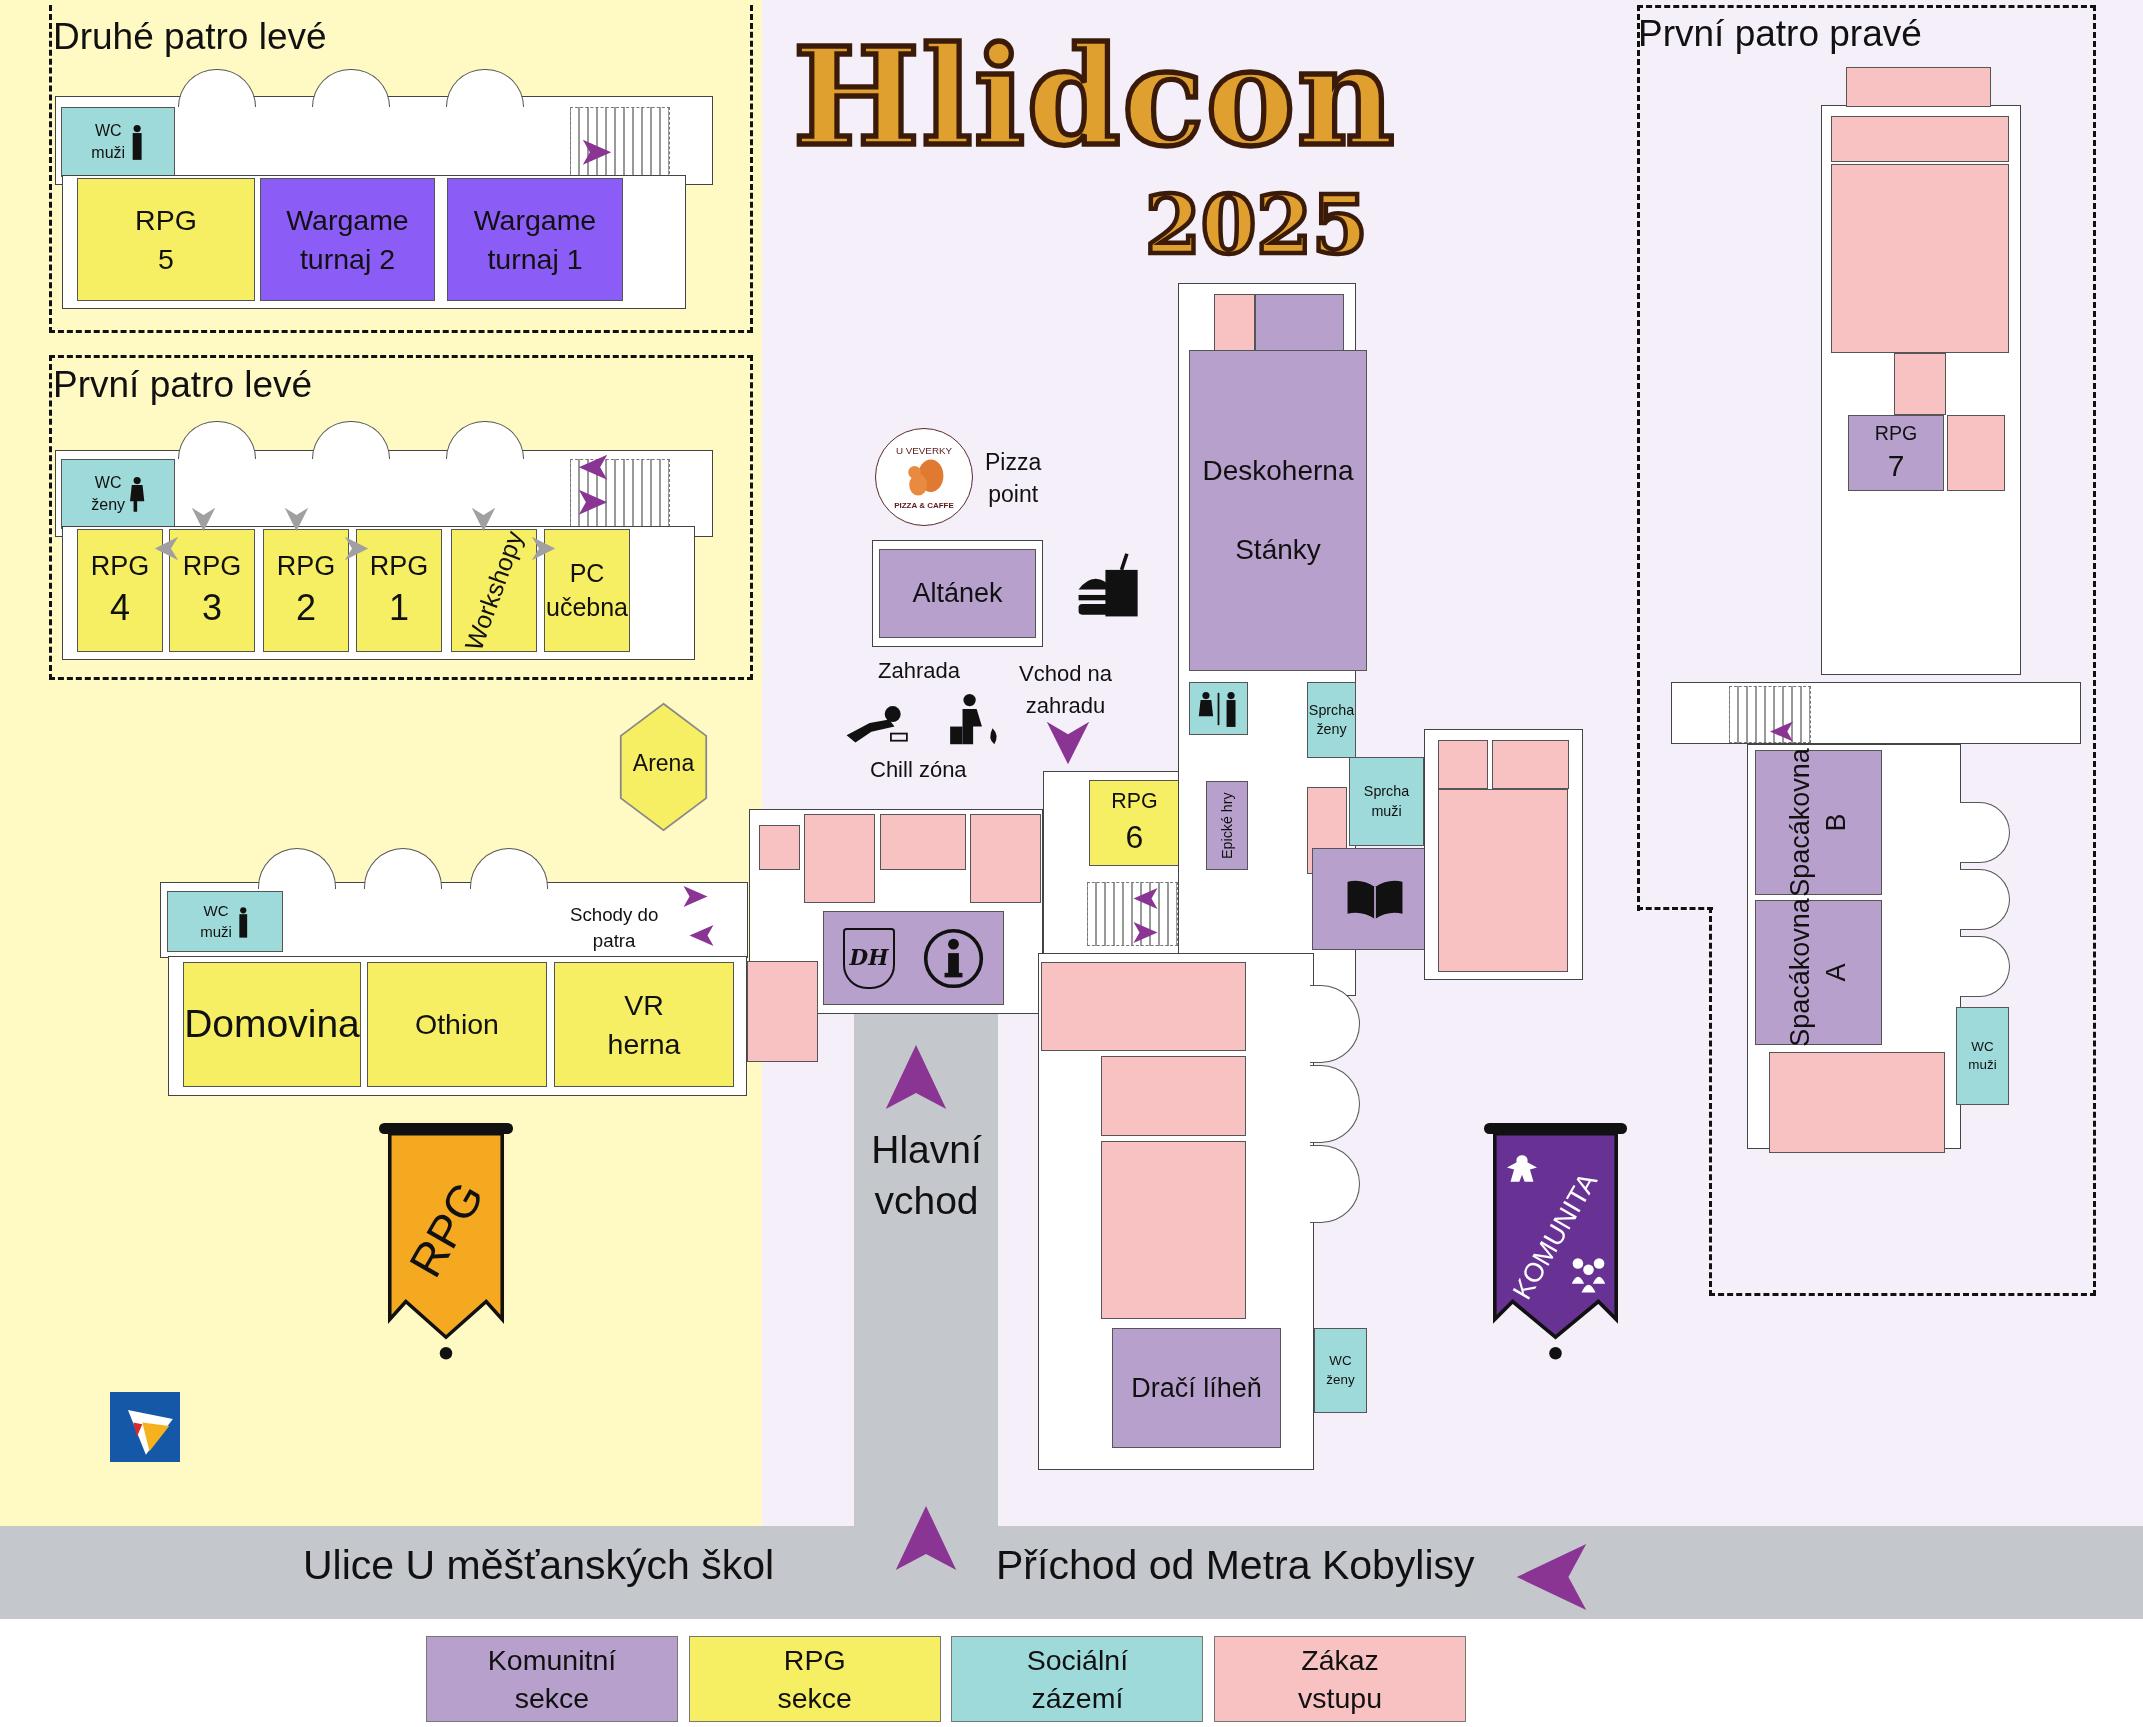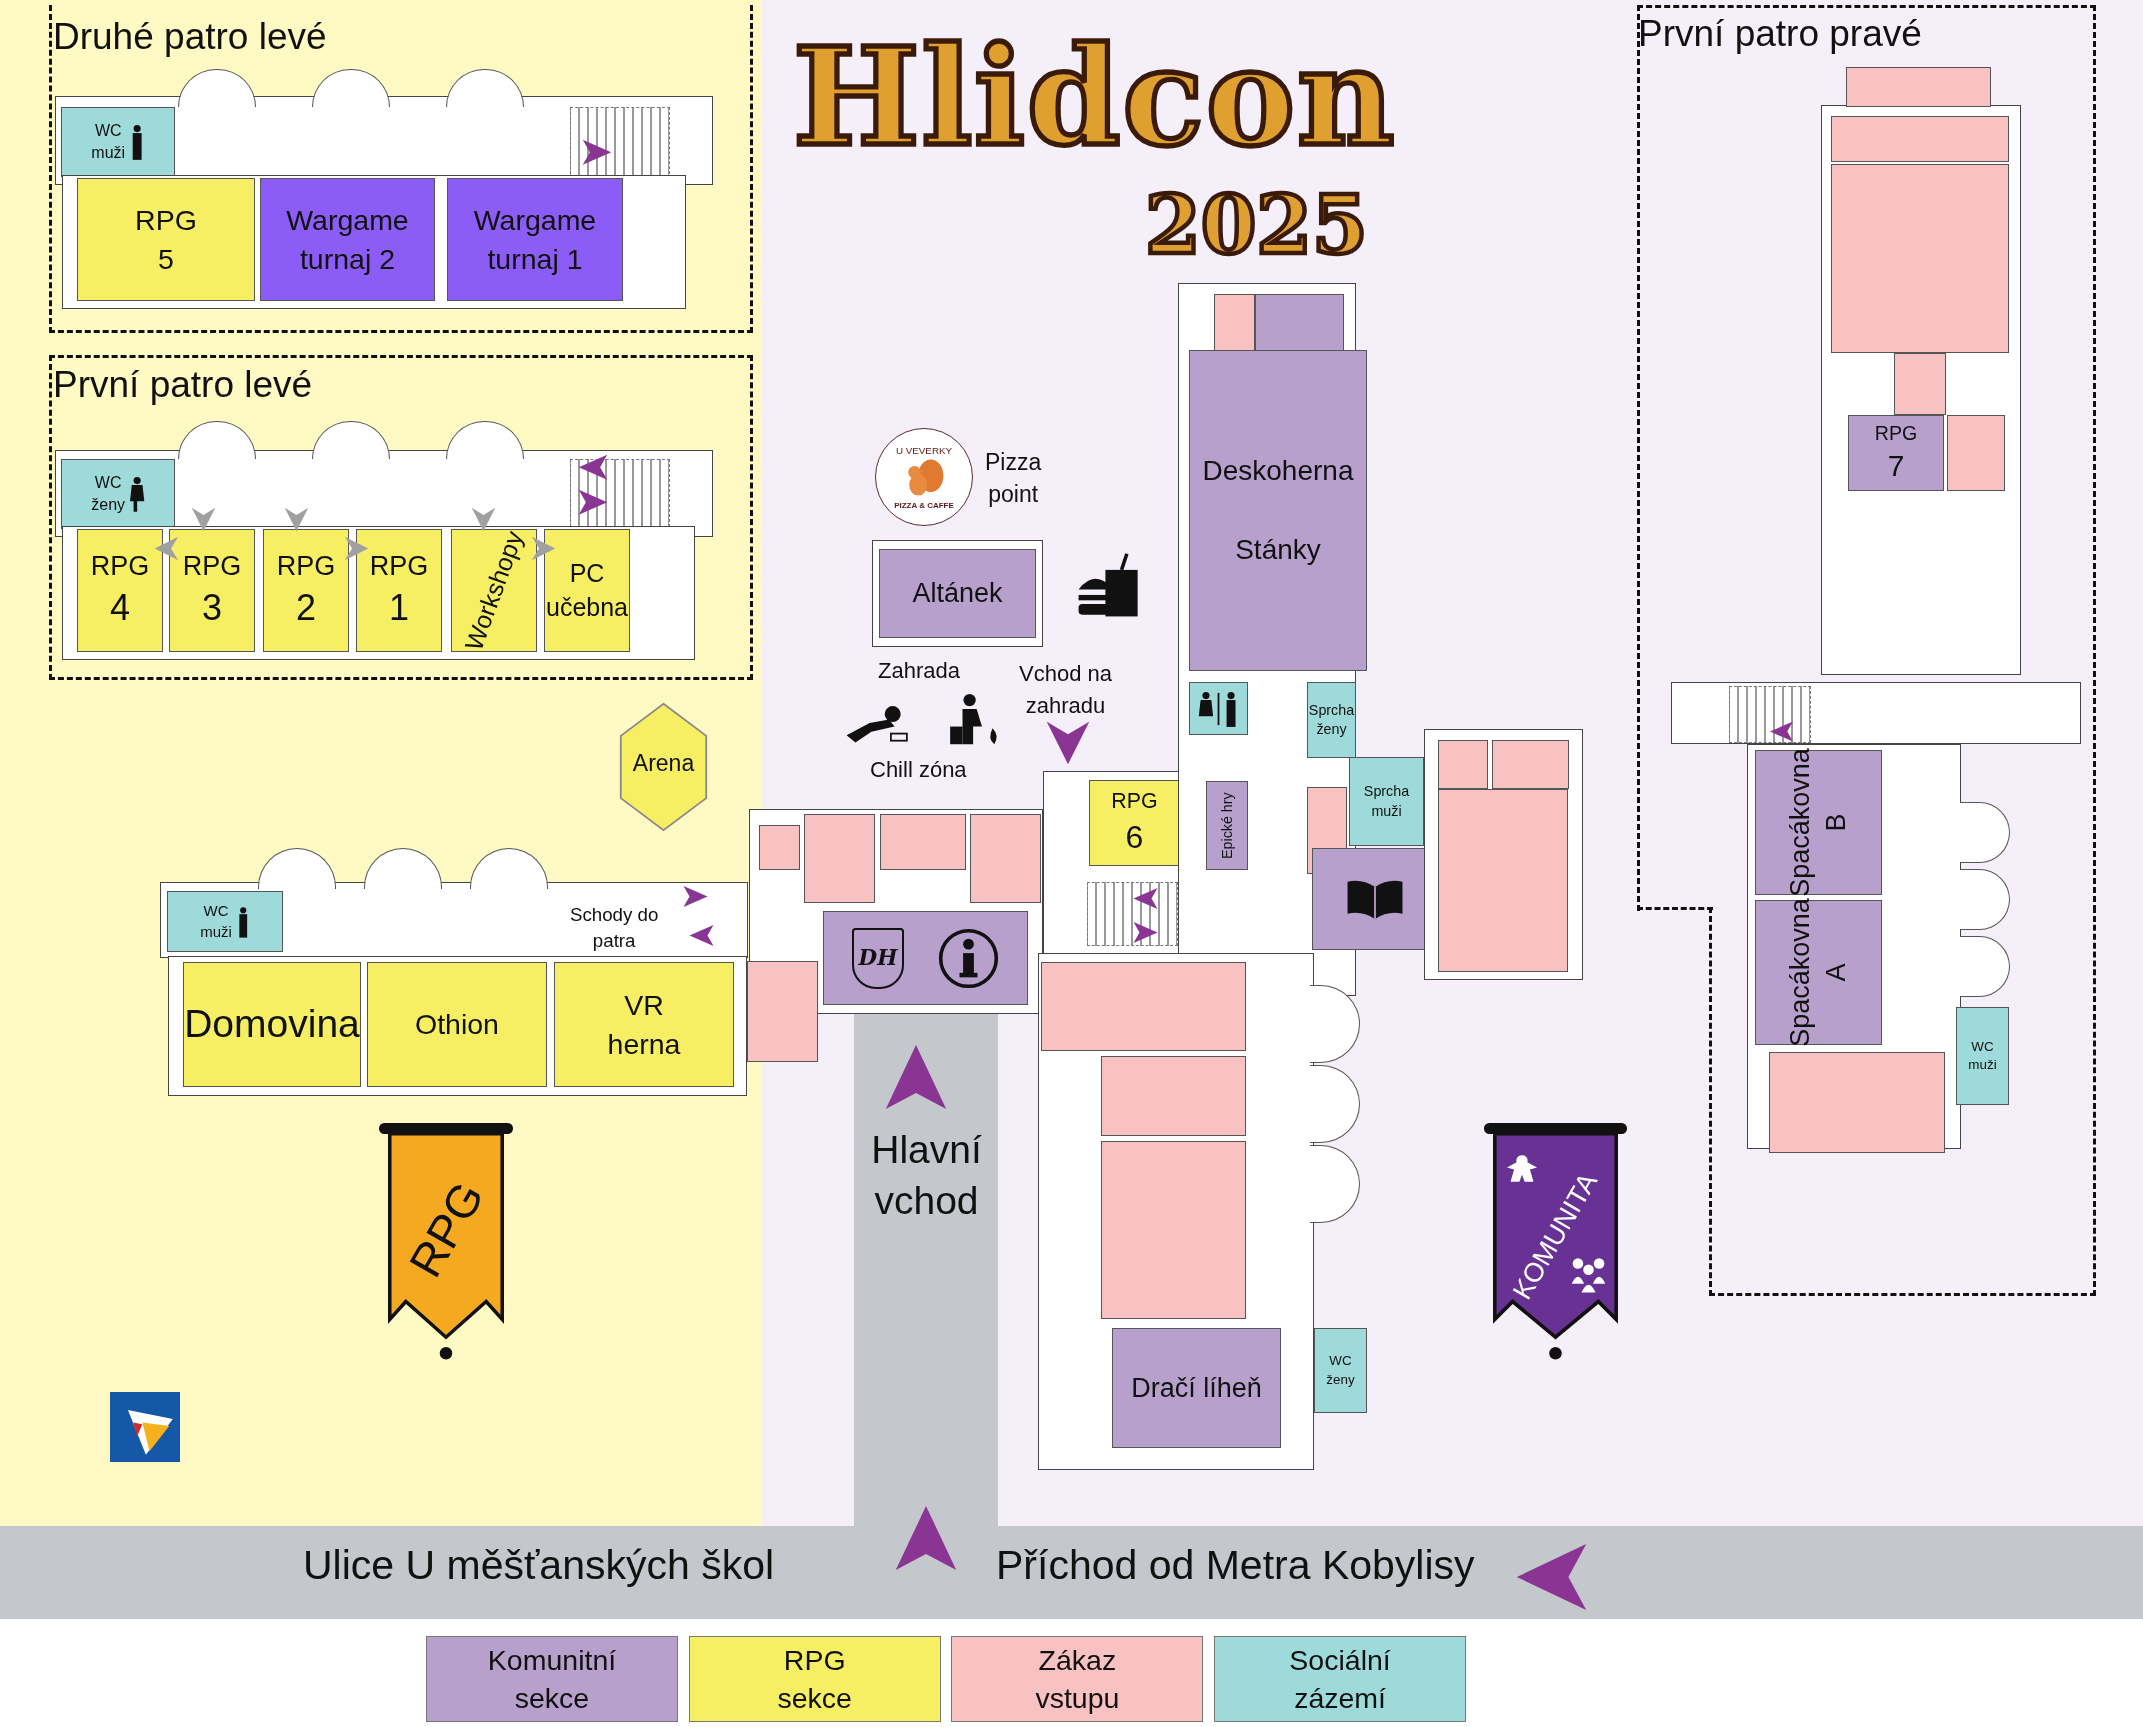--- a/index.html
+++ b/index.html
@@ -242,21 +242,21 @@
       <span>herna</span>
     </div>
   </div>
 
 <div class="abs shell" style="left:749px;top:809px;width:294px;height:205px;"></div>
 <div class="abs room c-zak" style="left:759px;top:825px;width:41px;height:45px;"></div>
 <div class="abs room c-zak" style="left:804px;top:814px;width:71px;height:89px;"></div>
 <div class="abs room c-zak" style="left:880px;top:814px;width:86px;height:56px;"></div>
 <div class="abs room c-zak" style="left:970px;top:814px;width:71px;height:89px;"></div>
 <div class="abs room c-zak" style="left:747px;top:961px;width:71px;height:101px;"></div>
-<div class="abs room c-kom" style="left:823px;top:911px;width:205px;height:94px;justify-content:space-between;padding:0 28px;">
+<div class="abs room c-kom" style="left:823px;top:911px;width:181px;height:94px;justify-content:space-between;padding:0 19px;">
   <div style="width:48px;height:57px;border:2.7px solid #111;border-radius:3.6px 3.6px 24px 24px;display:flex;align-items:center;justify-content:center;font-family:'DejaVu Serif',serif;font-weight:bold;font-size:21.4px;font-style:italic;">DH</div>
   <svg width="61" height="61" viewBox="0 0 68 68">
       <circle cx="34" cy="34" r="31" fill="none" stroke="#111" stroke-width="4"></circle>
       <circle cx="34" cy="18" r="6" fill="#111"></circle>
       <rect x="28" y="28" width="12" height="26" fill="#111"></rect>
       <rect x="24" y="50" width="20" height="5" fill="#111"></rect>
     </svg>
 </div>
 <svg class="abs" style="left:884px;top:1043px;" width="64" height="68" viewBox="0 0 72 76">
     <path d="M36 2 L70 74 L36 56 L2 74 Z" fill="#8a3594"></path>
@@ -438,26 +438,26 @@
         <span style="display:block">Komunitní</span>
         <span style="display:block">sekce</span>
       </div>
     </div>
   <div class="legend-box c-rpg" style="width:250px;">
       <div>
         <span style="display:block">RPG</span>
         <span style="display:block">sekce</span>
       </div>
     </div>
+  <div class="legend-box c-soc" style="width:250px;">
+      <div>
+        <span style="display:block">Sociální</span>
+        <span style="display:block">zázemí</span>
+      </div>
+    </div>
   <div class="legend-box c-zak" style="width:250px;">
       <div>
         <span style="display:block">Zákaz</span>
         <span style="display:block">vstupu</span>
       </div>
     </div>
-  <div class="legend-box c-soc" style="width:250px;">
-      <div>
-        <span style="display:block">Sociální</span>
-        <span style="display:block">zázemí</span>
-      </div>
-    </div>
 </div>
 
 
 </body></html>

